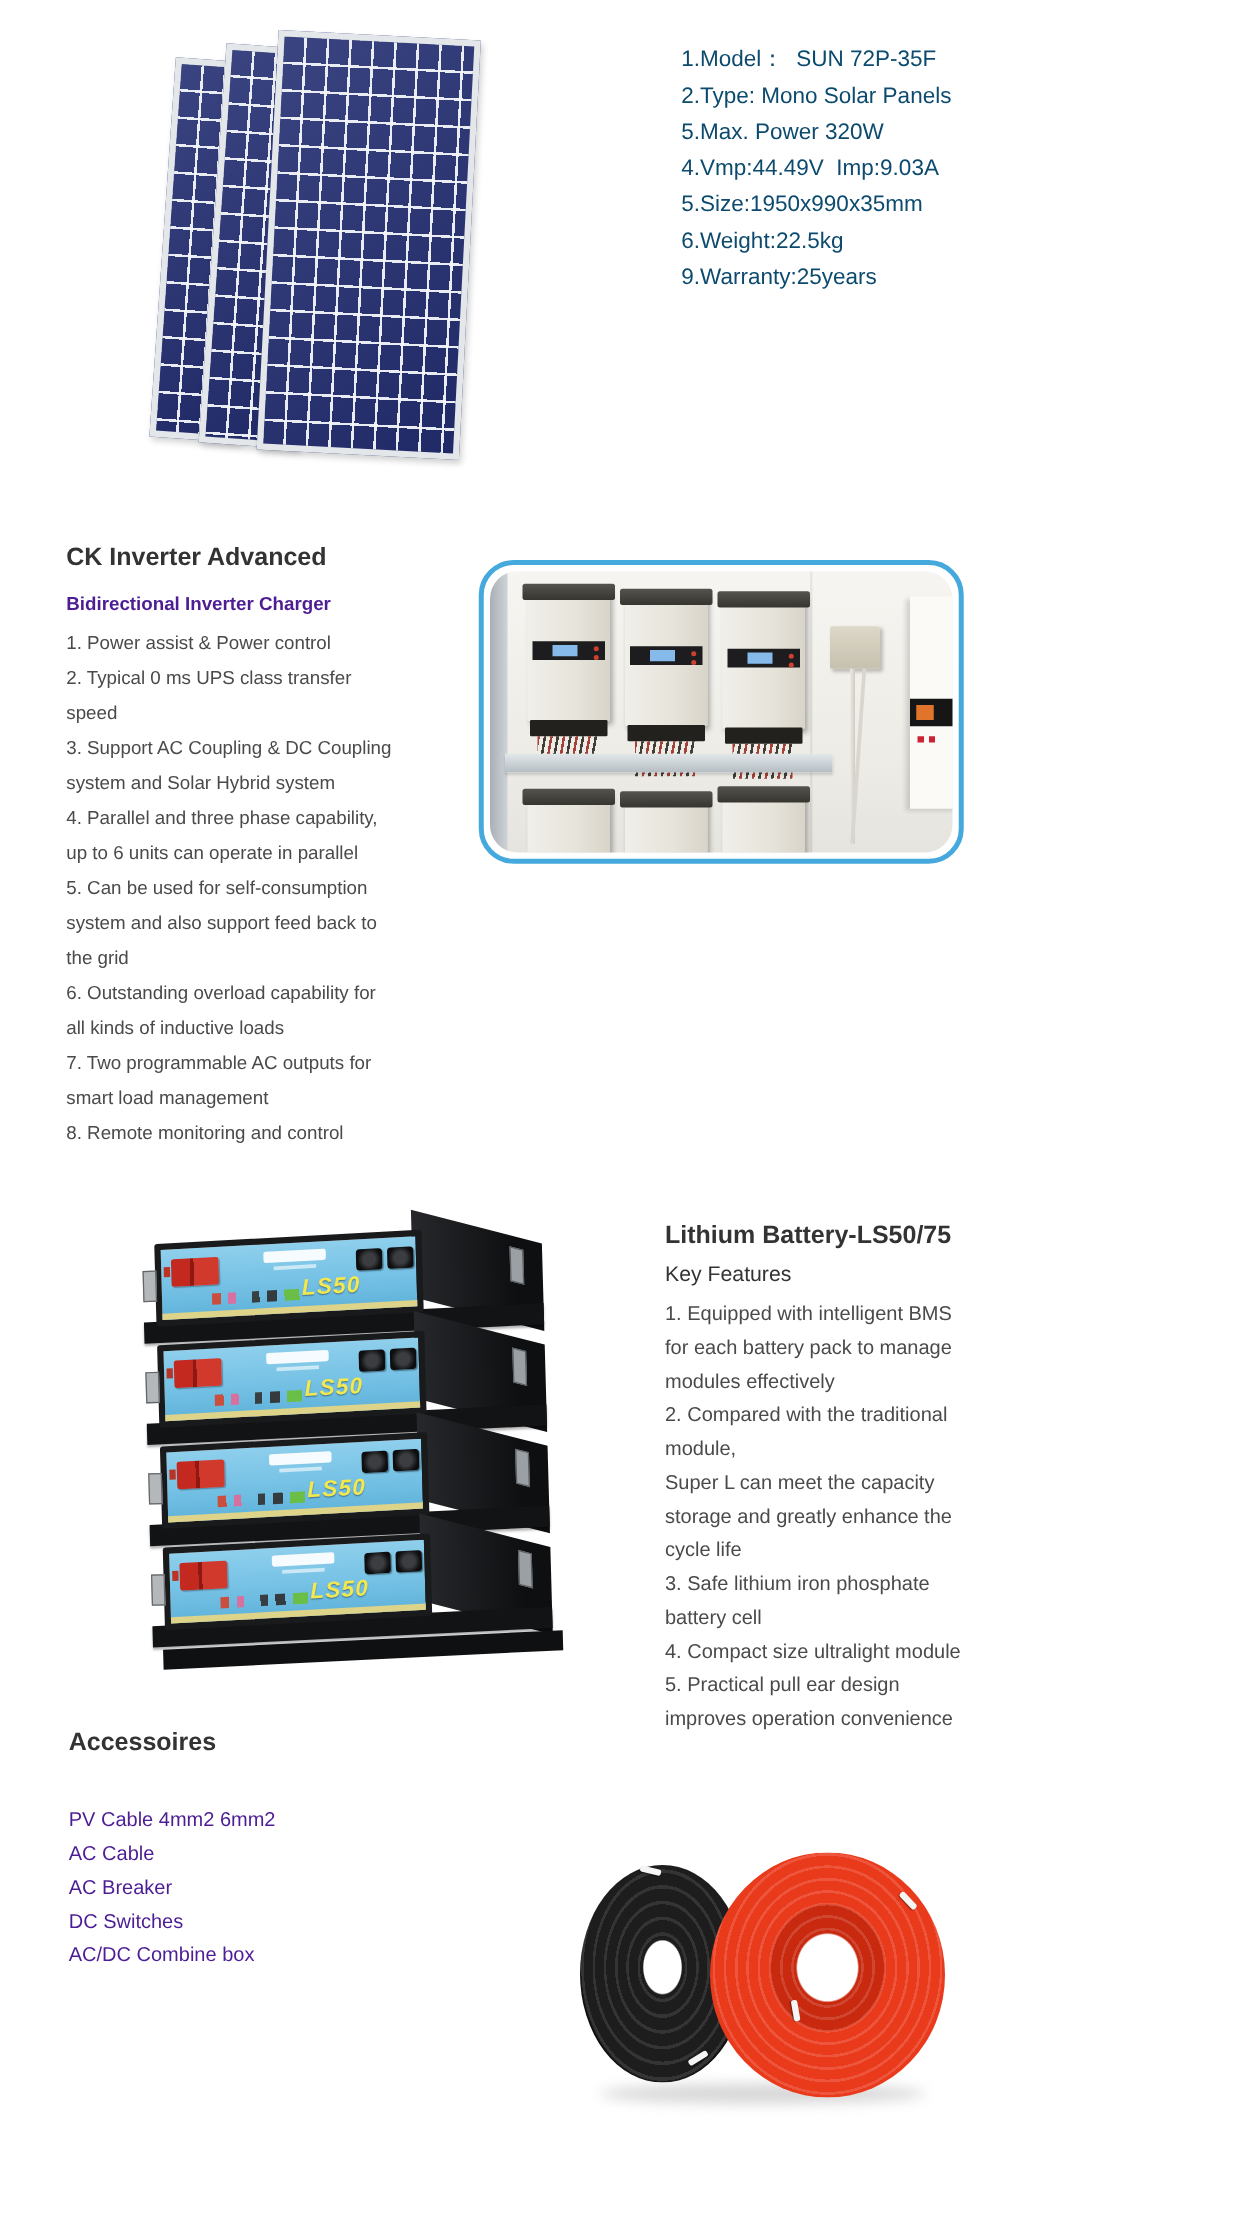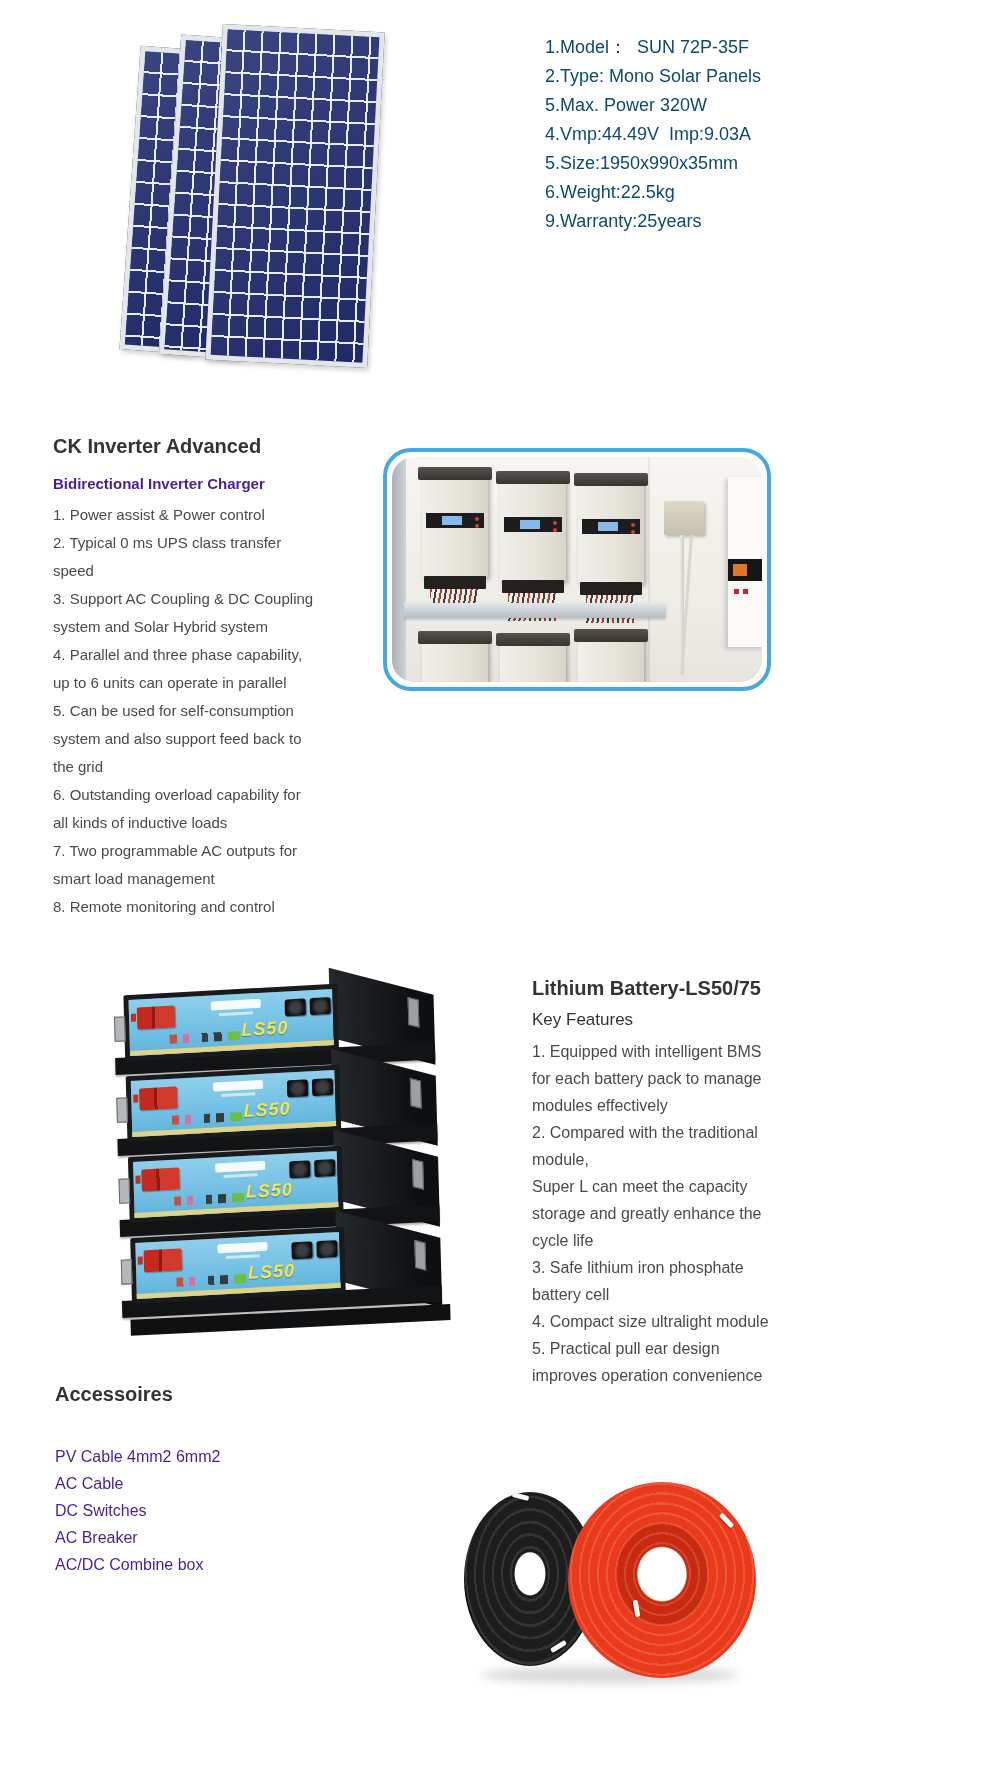--- a/index.html
+++ b/index.html
@@ -295,22 +295,22 @@
         <div class="body-bat">5. Practical pull ear design</div>
         <div class="body-bat">improves operation convenience</div>
       </div>
   </div>
 
   <div class="sec acc-text">
     <div class="h1">Accessoires</div>
     <div>
         <div class="body-acc">PV Cable 4mm2 6mm2</div>
         <div class="body-acc">AC Cable</div>
+        <div class="body-acc">AC Breaker</div>
         <div class="body-acc">DC Switches</div>
-        <div class="body-acc">AC Breaker</div>
         <div class="body-acc">AC/DC Combine box</div>
       </div>
   </div>
 
   <div class="sec cables">
     <div class="coil-shadow"></div>
     <div class="coil coil-black"></div>
     <div class="coil coil-red"></div>
     <div class="ziptie zb1"></div>
     <div class="ziptie zb2"></div>

